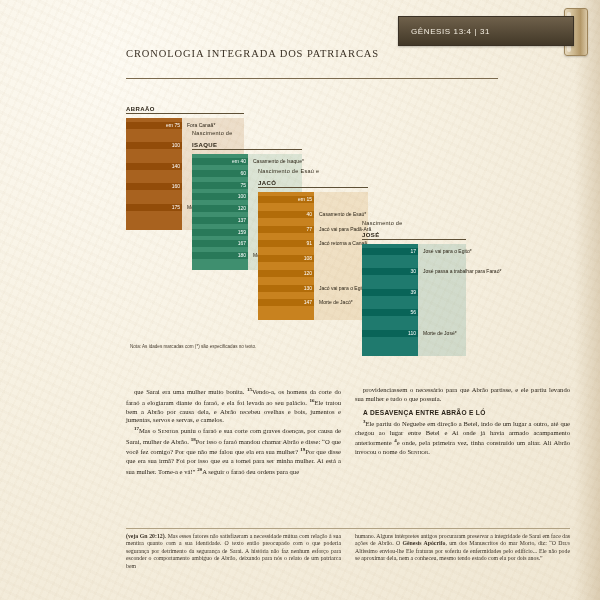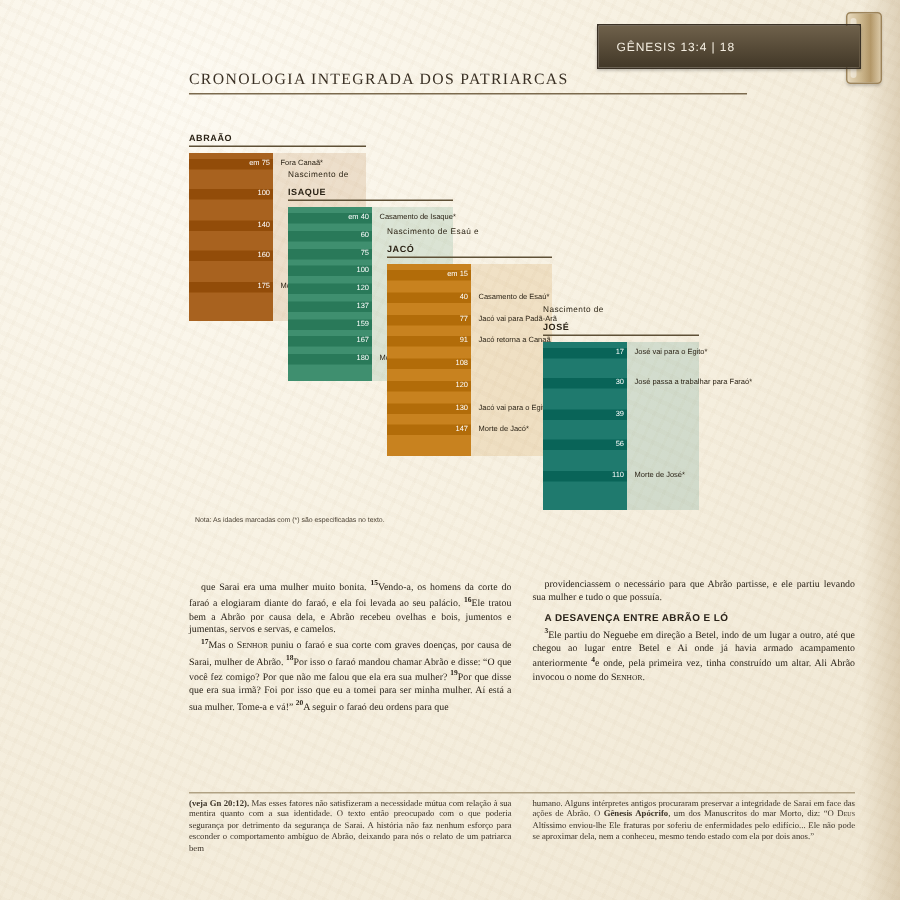--- a/index.html
+++ b/index.html
@@ -57,21 +57,21 @@
   }
 
   
   .chart-wrap{
     position:absolute;left:126px;top:48px;width:444px;height:330px;
   }
   .chart-title{
     font-size:10.5px;letter-spacing:.9px;color:#3a3024;
     font-family:"Liberation Serif", serif;
     border-bottom:1px solid #7b6a4e;
-    padding-bottom:3px;margin-bottom:5px;
+    padding-bottom:19px;margin-bottom:5px;
     width:372px;
   }
   .chart{
     position:relative;width:444px;height:300px;
   }
   .hdr{
     position:absolute;
     font-family:"Liberation Sans", sans-serif;
     font-size:5.5px;letter-spacing:.3px;
     color:#2e2617;
@@ -150,21 +150,21 @@
   }
   .fcol b{font-weight:bold;}
 </style>
 </head>
 <body>
 
 <div class="page">
 
   <div class="scroll-cap"></div>
   <div class="ribbon">
-    <span>GÊNESIS 13:4  |  18</span>
+    <span>GÊNESIS 13:4  |  31</span>
   </div>
 
   <div class="chart-wrap">
     <div class="chart-title">CRONOLOGIA INTEGRADA DOS PATRIARCAS</div>
     <div class="chart" id="chart-canvas">
         <div class="band" style="left: 0px; top: 34px; width: 118px; height: 112px; background: rgba(168, 98, 31, 0.16);"></div>
         <div class="band" style="left: 0px; top: 34px; width: 56px; height: 112px; background: rgb(168, 98, 31);"></div>
         <div class="namebar" style="left: 0px; top: 22px; width: 118px;">ABRAÃO</div>
         <div class="tickbox" style="left: 0px; top: 38px; width: 56px; background: rgb(146, 76, 9); position: absolute;">em 75</div>
         <div class="ticklbl" style="left: 58px; top: 38px;">Fora Canaã*</div>

